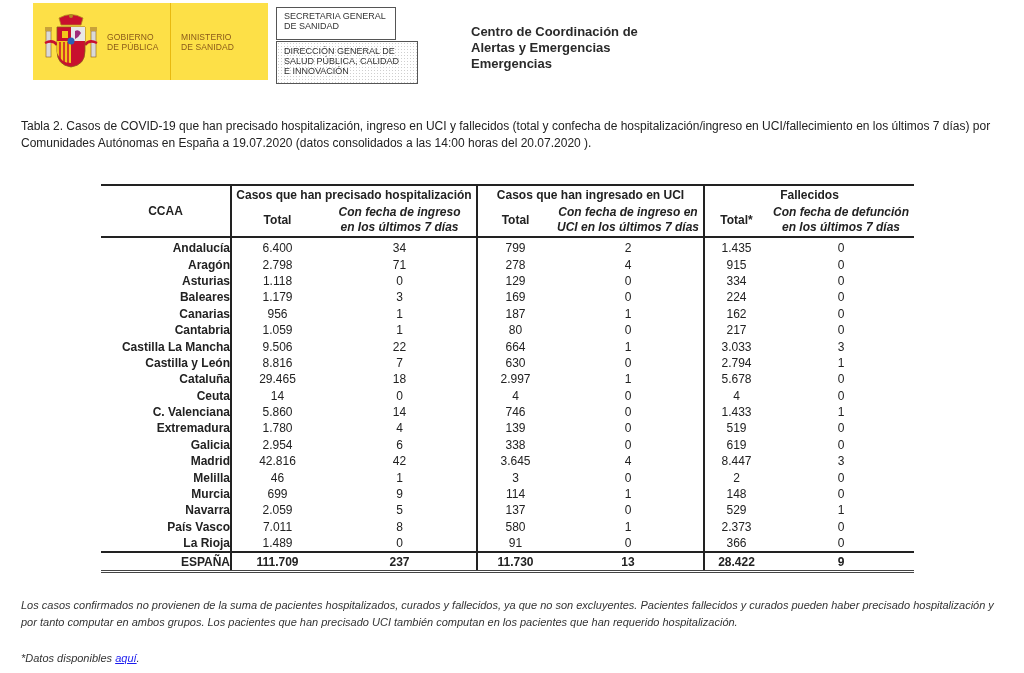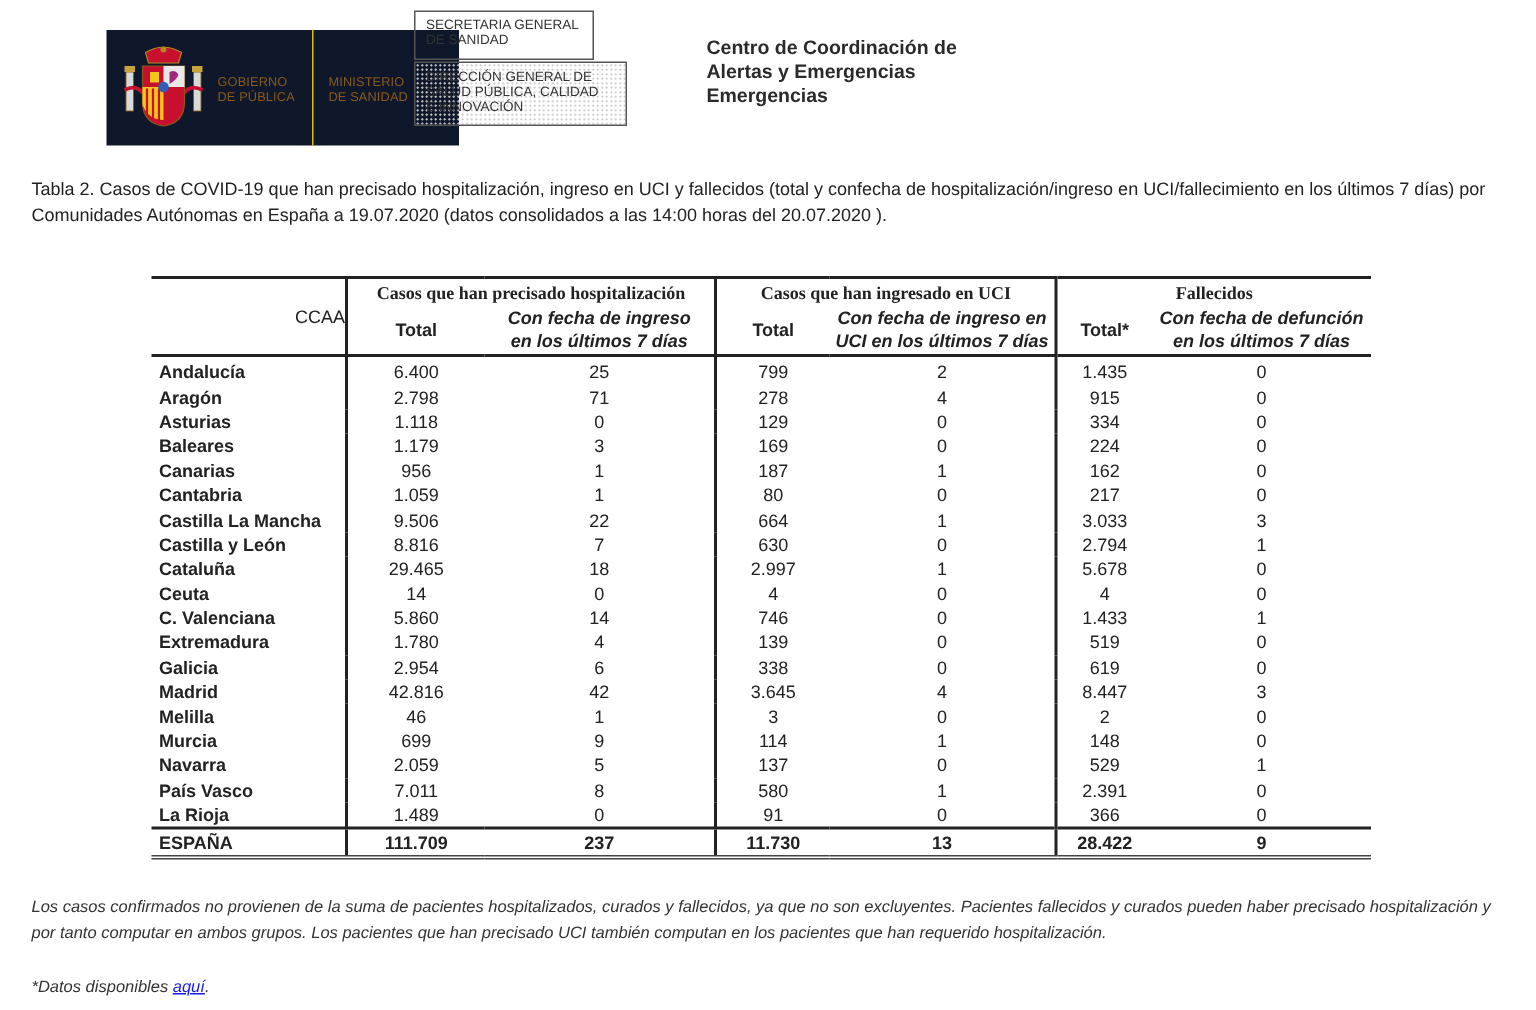--- a/index.html
+++ b/index.html
@@ -1,46 +1,46 @@
 <!DOCTYPE html>
 <html><head>
 <meta charset="utf-8">
 <style>
   html, body { margin:0; padding:0; background:#ffffff; }
   body { width:1024px; height:673px; position:relative; overflow:hidden; font-family:"Liberation Sans", sans-serif; color:#1a1a1a; }
 
   
-  .logo-block { position:absolute; left:33px; top:20px; width:235px; height:77px; background:#0f172a;margin-left:38px; }
+  .logo-block { position:absolute; left:33px; top:3px; width:235px; height:77px; background:#fde047; }
   .logo-divider { position:absolute; left:137px; top:0; width:1px; height:77px; background:#e8b90f; }
   .coat { position:absolute; left:10px; top:10px; width:56px; height:56px; }
   .gob-text { position:absolute; left:74px; top:29px; font-size:8.5px; line-height:10px; color:#8a5a1a; letter-spacing:0.1px; }
   .min-text { position:absolute; left:148px; top:29px; font-size:8.5px; line-height:10px; color:#8a5a1a; letter-spacing:0.1px; }
 
   .sec-box { position:absolute; left:276px; top:7px; width:120px; height:33px; border:1px solid #555; box-sizing:border-box; padding:3px 7px; font-size:9px; line-height:10px; color:#333; }
   .dir-box { position:absolute; left:276px; top:41px; width:142px; height:43px; border:1px solid #555; box-sizing:border-box; padding:4px 7px; font-size:9px; line-height:10px; color:#333;
     background-image: radial-gradient(#cfcfcf 0.6px, transparent 0.7px); background-size:3px 3px; }
 
   .ccaes { position:absolute; left:471px; top:24px; font-size:13px; font-weight:bold; line-height:16px; color:#2a2a2a; }
 
   
   .caption { position:absolute; left:21px; top:118px; width:1000px; font-size:12px; line-height:17px; color:#222; }
   .caption b { font-weight:normal; }
 
   
   .tbl-wrap { position:absolute; left:101px; top:184px; width:813px; }
   table { border-collapse:collapse; width:813px; font-size:12px; color:#222; table-layout:fixed; }
   th, td { padding:0; text-align:center; height:16.4px; line-height:16px; }
   thead tr.top th { border-top:2px solid #222; }
-  th.ccaa { text-align:right; font-weight:normal; vertical-align:middle; }
-  th.grp { font-weight:bold; height:18px;font-family:Liberation Serif, serif; }
+  th.ccaa { text-align:center; font-weight:bold; vertical-align:middle; }
+  th.grp { font-weight:bold; height:18px; }
   th.sub { font-weight:bold; vertical-align:middle; }
   th.subi { font-style:italic; font-weight:bold; line-height:15px; padding:1px 0; }
   th.subt { font-size:12px; }
   .hdr-bottom th, .hdr-bottom td { border-bottom:2px solid #222; }
-  td.name { text-align:left; font-weight:bold; padding-left:5px; }
+  td.name { text-align:right; font-weight:bold; padding-left:5px; }
   .vb { border-left:2px solid #222; }
   tr.total td { font-weight:bold; border-top:2px solid #222; border-bottom:3px double #444; height:17px; }
   tbody tr.data:first-child td { padding-top:2px; }
   .c1 { width:130px; } .c2 { width:92px; } .c3 { width:154px; } .c4 { width:76px; } .c5 { width:151px; } .c6 { width:64px; } .c7 { width:146px; }
 
   
   .note { position:absolute; left:21px; top:597px; width:990px; font-size:11px; line-height:17px; font-style:italic; color:#333; }
   .foot { position:absolute; left:21px; top:652px; font-size:11px; font-style:italic; color:#333; }
   .foot a { color:#1a1aee; text-decoration:underline; }
 </style>
@@ -129,21 +129,21 @@
       <th class="subi">
         <div>Con fecha de defunción</div>
         <div>en  los últimos 7 días</div>
       </th>
     </tr>
   </thead>
   <tbody id="tbody">
         <tr class="data">
           <td class="name">Andalucía</td>
           <td class="vb">6.400</td>
-          <td>25</td>
+          <td>34</td>
           <td class="vb">799</td>
           <td>2</td>
           <td class="vb">1.435</td>
           <td>0</td>
         </tr>
         <tr class="data">
           <td class="name">Aragón</td>
           <td class="vb">2.798</td>
           <td>71</td>
           <td class="vb">278</td>
@@ -285,21 +285,21 @@
           <td>0</td>
           <td class="vb">529</td>
           <td>1</td>
         </tr>
         <tr class="data">
           <td class="name">País Vasco</td>
           <td class="vb">7.011</td>
           <td>8</td>
           <td class="vb">580</td>
           <td>1</td>
-          <td class="vb">2.391</td>
+          <td class="vb">2.373</td>
           <td>0</td>
         </tr>
         <tr class="data">
           <td class="name">La Rioja</td>
           <td class="vb">1.489</td>
           <td>0</td>
           <td class="vb">91</td>
           <td>0</td>
           <td class="vb">366</td>
           <td>0</td>

